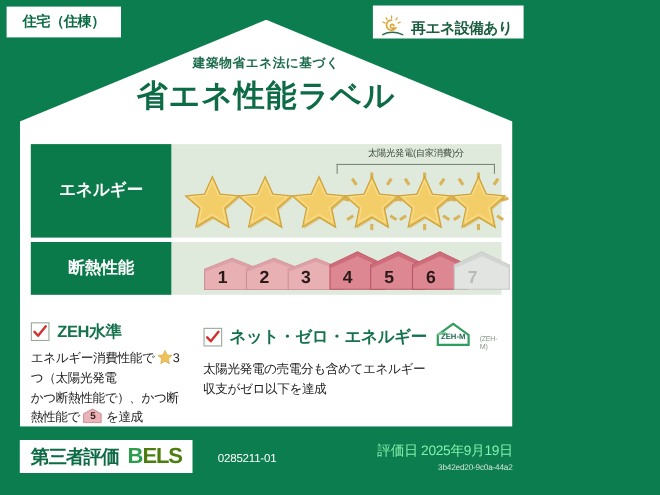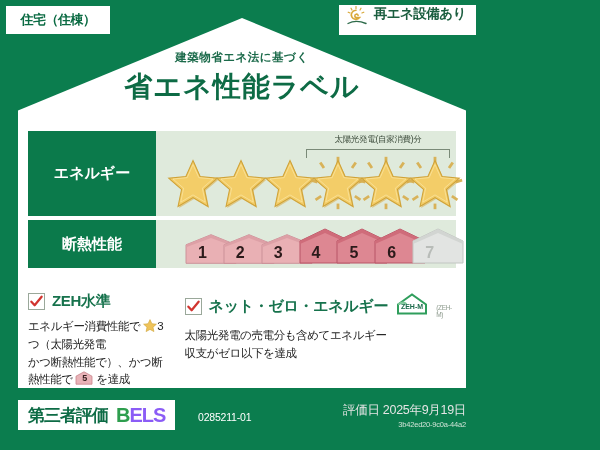--- a/index.html
+++ b/index.html
@@ -26,21 +26,21 @@
     font-size: 13px; font-weight: bold; color: #0b6b43;
     letter-spacing: -0.5px;
     z-index: 6;
   }
 
   
   .ren-chip {
     position: absolute; right: 8px; top: 5px;
     height: 30px; padding: 0 10px 0 6px;
     background: #ffffff;
-    display: flex; align-items: flex-start; gap: 5px;
+    display: flex; align-items: flex-end; gap: 5px;
     z-index: 6;
   }
   .ren-chip .txt {
     font-size: 13.5px; font-weight: bold; color: #1b5e3f;
     letter-spacing: -0.5px;
   }
   .sun-icon { width: 24px; height: 22px; display: block; }
 
   
   .body-panel {
@@ -185,28 +185,28 @@
     background: #ffffff;
     display: flex; align-items: center; gap: 8px;
   }
   .bels-jp {
     font-size: 17px; font-weight: bold; color: #0d6b45; letter-spacing: -1px;
   }
   .bels-en {
     font-size: 20px; font-weight: bold; letter-spacing: -1px;
   }
   .bels-en .b1 { color: #2e9e4e; }
-  .bels-en .b2 { color: #8b5cf6; }
+  .bels-en .b2 { color: #4d7c0f; }
   .cert-no {
     position: absolute; left: 198px; top: 19px;
     font-size: 10.5px; color: #ffffff; letter-spacing: -0.2px;
   }
   .eval-date {
     position: absolute; right: 18px; top: 10px;
-    font-size: 12.5px; color: #e5e5e5; font-weight: normal;
+    font-size: 12.5px; color: #86efac; font-weight: normal;
     letter-spacing: -0.3px;
   }
   .eval-hash {
     position: absolute; right: 18px; top: 28px;
     font-size: 7.5px; color: #cfe3d6; letter-spacing: -0.2px;
   }
 </style>
 </head>
 <body>
 

